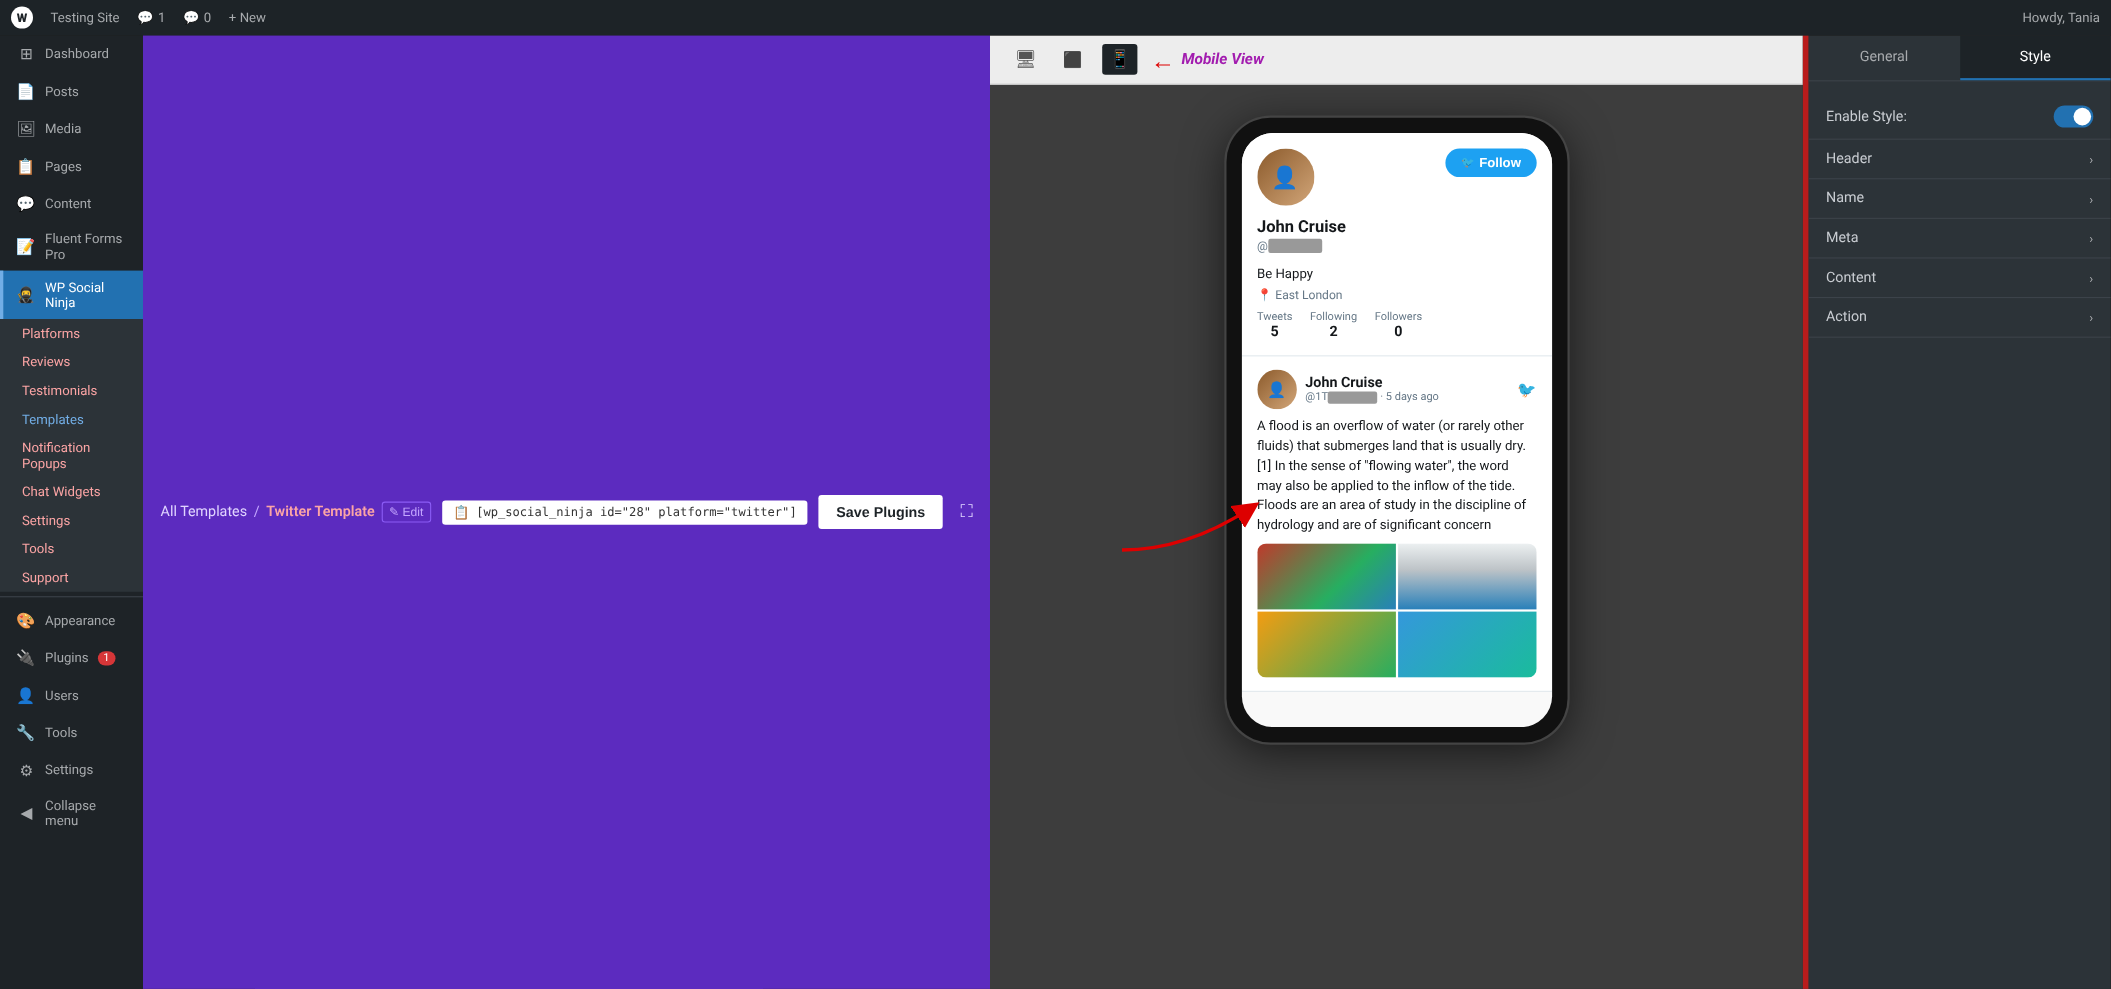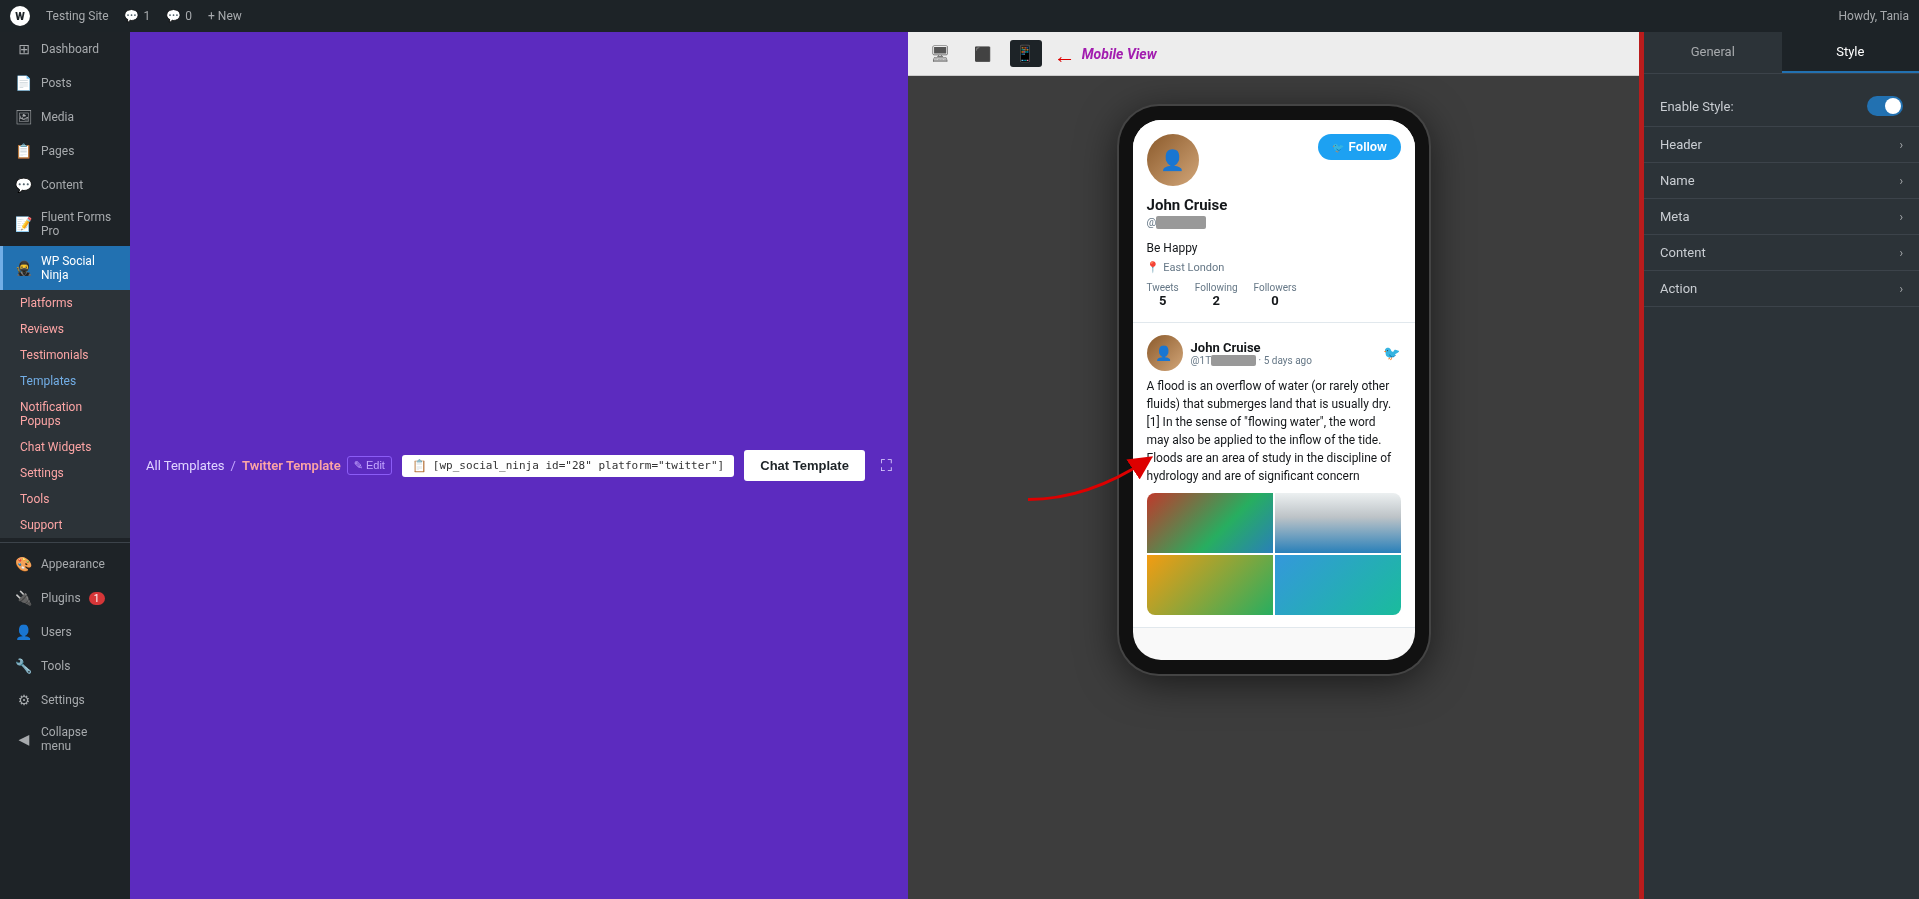--- a/index.html
+++ b/index.html
@@ -238,21 +238,21 @@
           <span>All Templates</span>
         </a>
         <span class="sep">/</span>
         <span class="current">Twitter Template</span>
         <button class="edit-btn">✎ Edit</button>
       </div>
       <div class="shortcode-box">
         <span class="shortcode-icon">📋</span>
         <span>[wp_social_ninja id="28" platform="twitter"]</span>
       </div>
-      <button class="save-template-btn">Chat Template</button>
+      <button class="save-template-btn">Save Plugins</button>
       <button class="expand-btn">⛶</button>
     </div>
 
     <div style="display:flex;flex:1;overflow:hidden;">
 
       <div class="preview-area">
 
         <div class="view-toolbar">
           <button class="view-btn" title="Desktop">
             <span>🖥</span>

